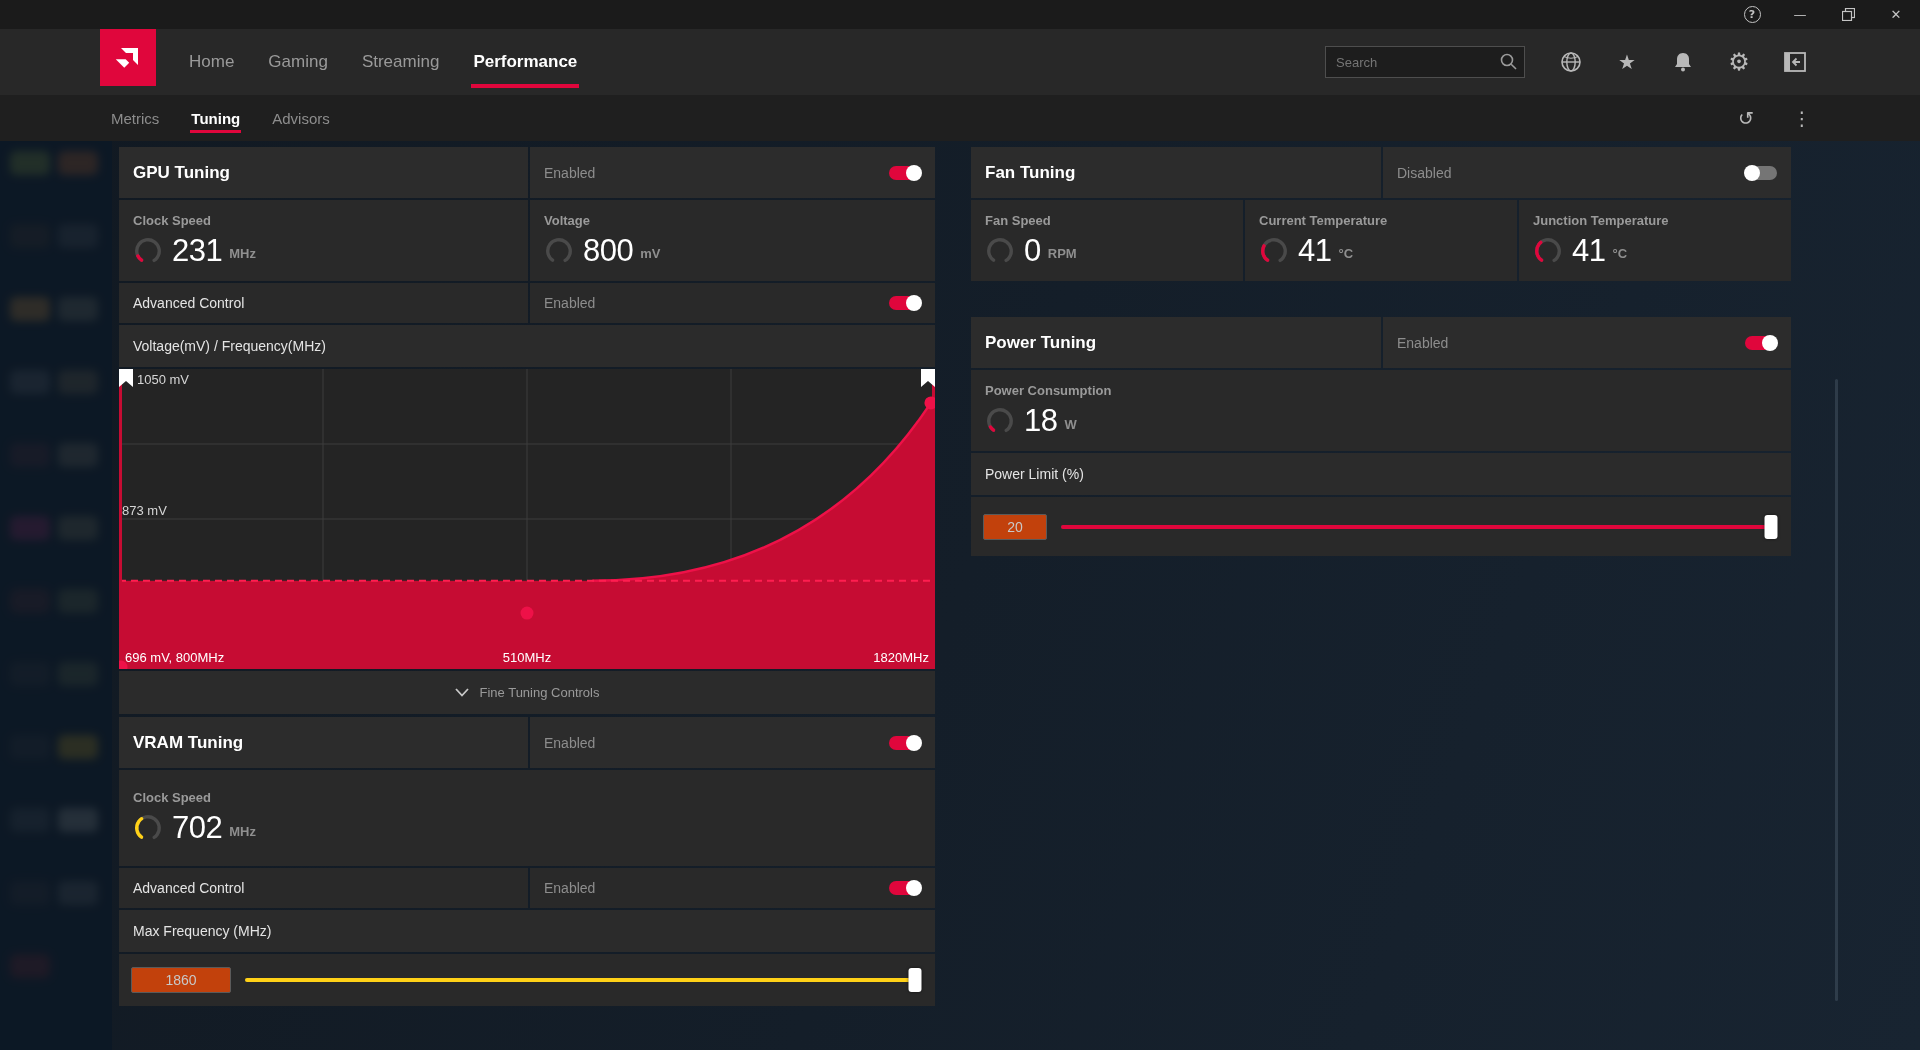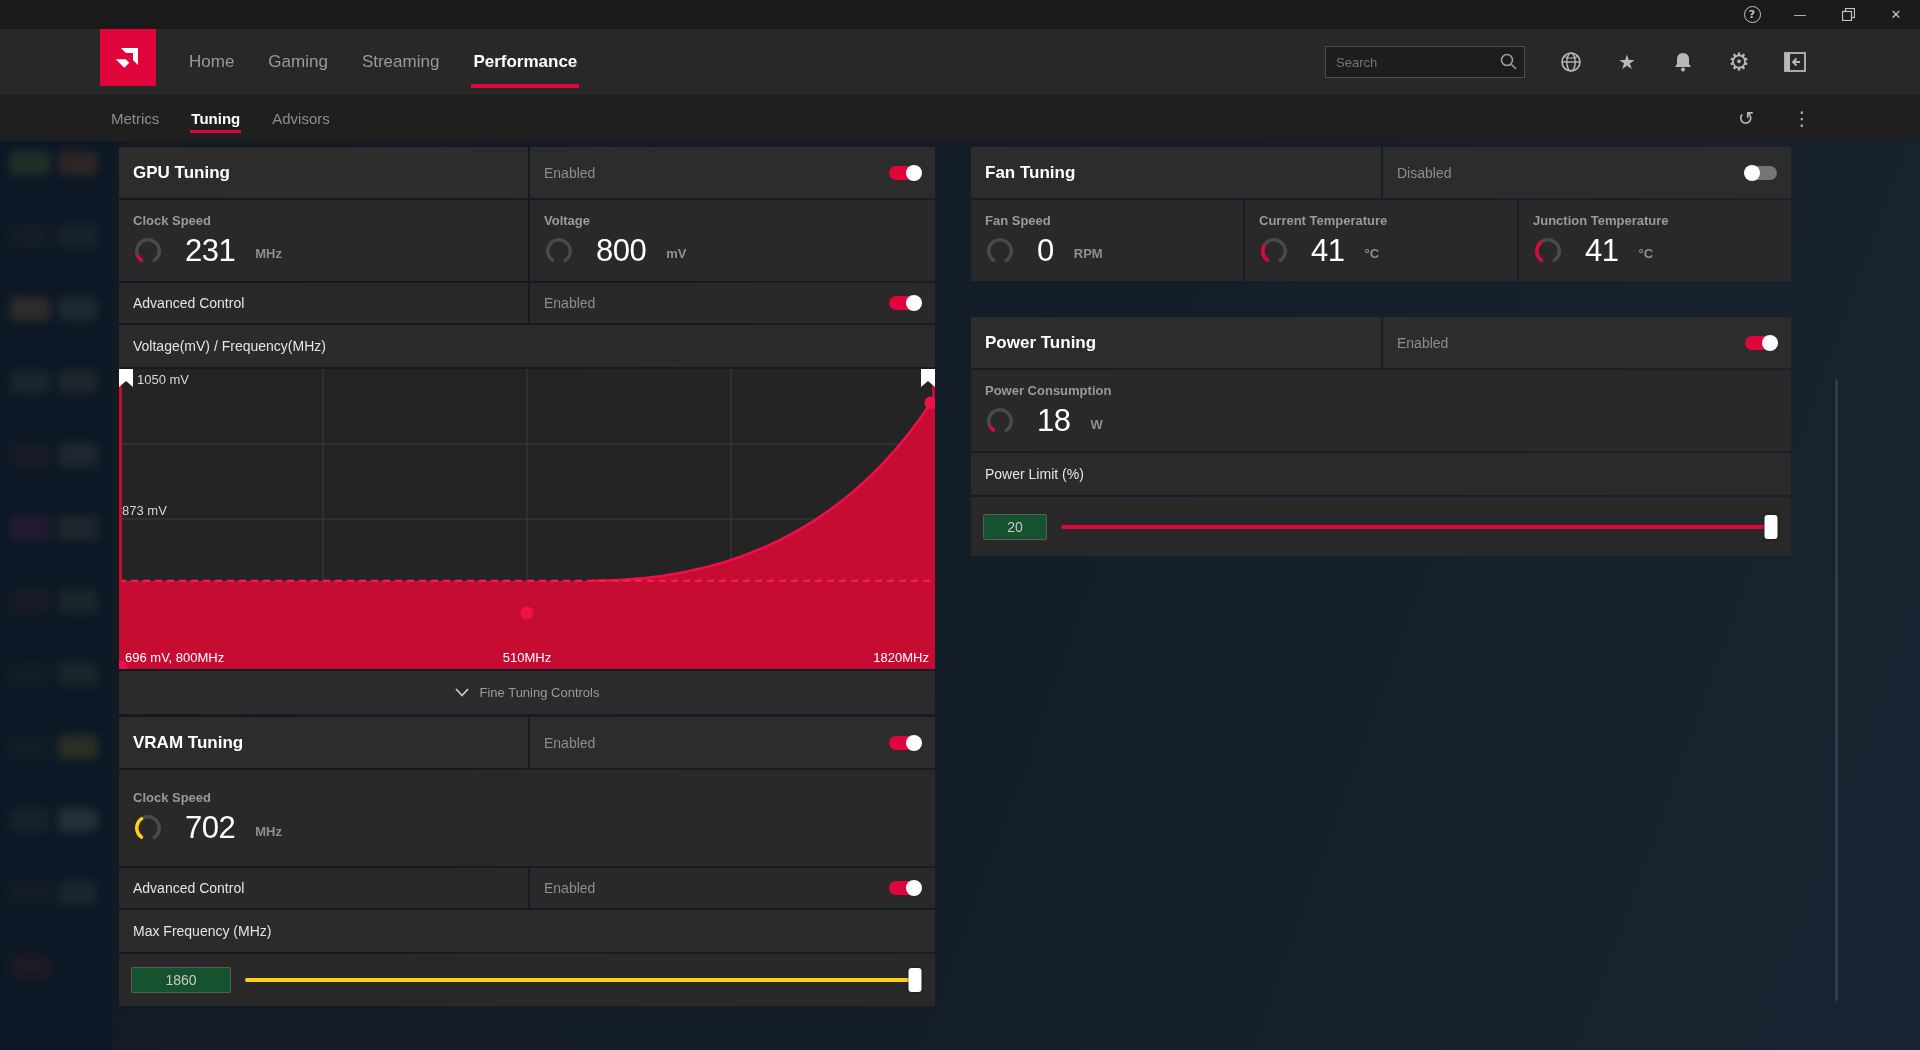--- a/index.html
+++ b/index.html
@@ -77,37 +77,37 @@
   .toggle::after { content:""; position:absolute; top:-1px; width:16px; height:16px;
                    border-radius:50%; background:#ffffff; }
   .toggle.on { background:var(--accent); }
   .toggle.on::after { right:-1px; }
   .toggle.off { background:#757575; }
   .toggle.off::after { left:-1px; }
 
   
   .stat { padding:12px 14px; display:flex; flex-direction:column; justify-content:center; width:100%; }
   .stat-label { color:#9a9a9a; font-size:13px; font-weight:bold; margin-bottom:5px; }
-  .stat-value-row { display:flex; align-items:center;gap:13px; }
+  .stat-value-row { display:flex; align-items:center; }
   .gauge { width:30px; height:30px; flex:none; margin-right:9px; }
   .stat-value { color:#ffffff; font-size:31px; letter-spacing:-0.5px; }
   .stat-unit { color:#8f8f8f; font-size:13px; font-weight:bold; margin-left:7px; margin-top:6px; }
 
   
   #vf-chart { position:relative; height:300px; background:#242424; width:100%; display:block; }
   .chart-label { position:absolute; font-size:13px; color:#d6d6d6; pointer-events:none; }
   .chart-label.bottom { color:#ffffff; }
 
   
   .row.footer { height:43px; justify-content:center; gap:11px; background:#2b2b2b;
                 color:#9a9a9a; font-size:13px; cursor:pointer; }
 
   
   .row.slider-row { padding:0 20px 0 12px; }
-  .value-box { height:26px; border:1px solid #5a5a5a; background:#14532d; color:#c8c8c8;
+  .value-box { height:26px; border:1px solid #5a5a5a; background:#c2410c; color:#c8c8c8;
                font-size:14px; display:flex; align-items:center; justify-content:center;
                border-radius:2px; flex:none; cursor:text; }
   .slider { flex:1; height:24px; position:relative; margin-left:14px; cursor:pointer; }
   .slider .base { position:absolute; top:10px; left:0; right:0; height:4px; background:#3c3c3c; border-radius:2px; }
   .slider .fill { position:absolute; top:10px; left:0; height:4px; border-radius:2px; }
   .slider .handle { position:absolute; top:0; width:13px; height:24px; background:#ffffff;
                     border-radius:3px; transform:translateX(-50%); box-shadow:0 0 3px rgba(0,0,0,.6); }
 </style>
 </head>
 <body>

